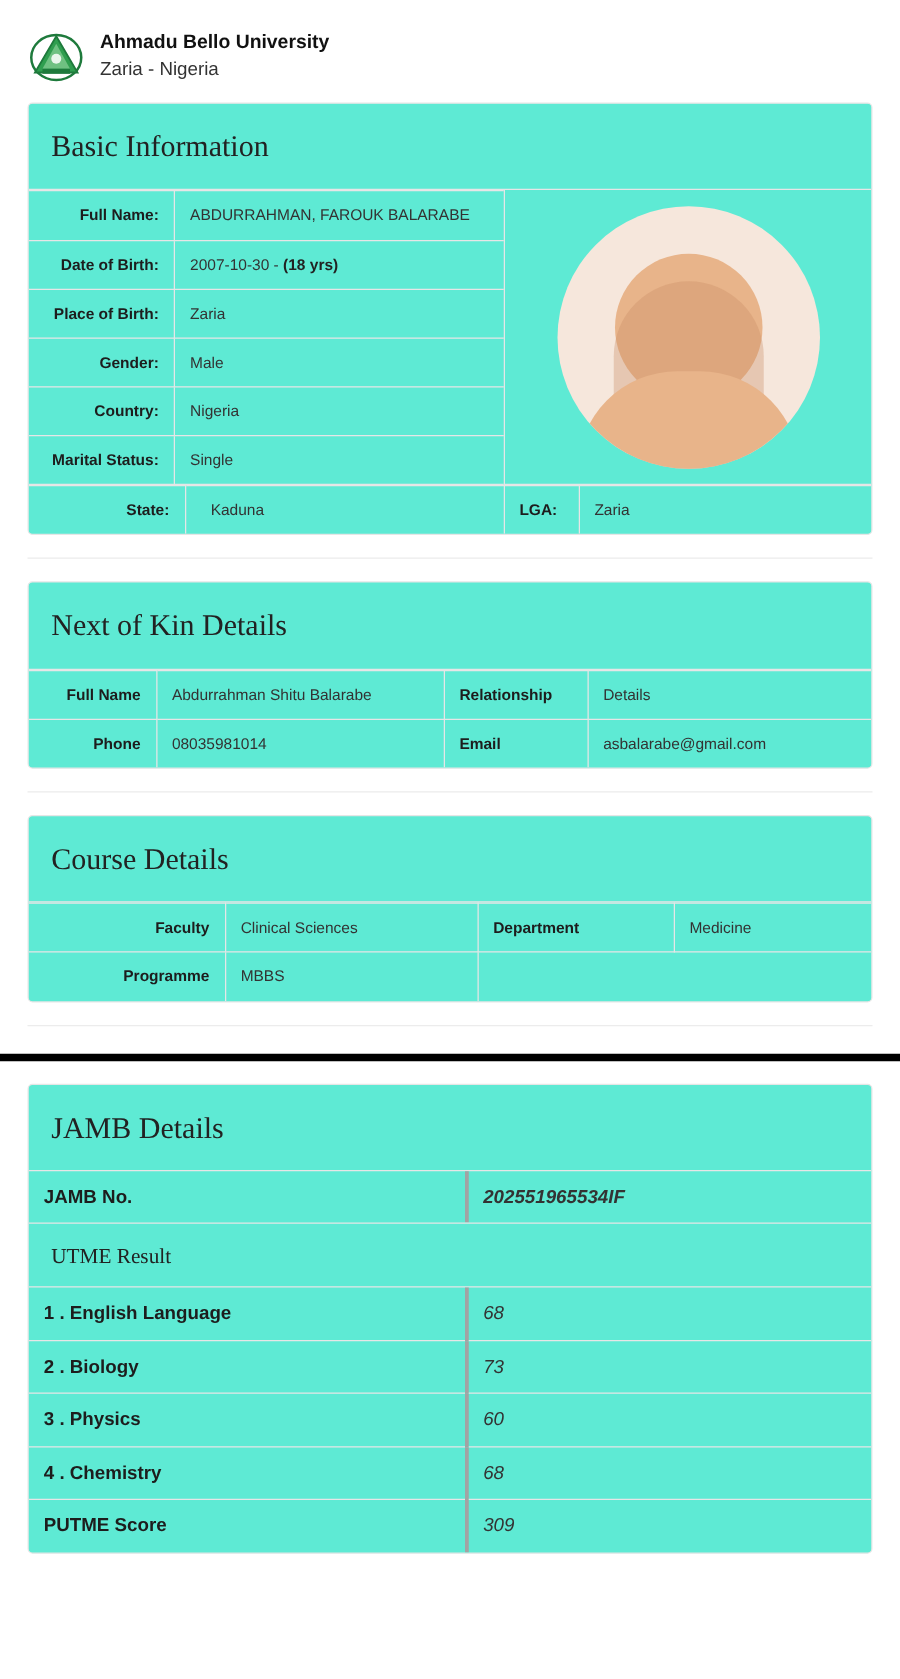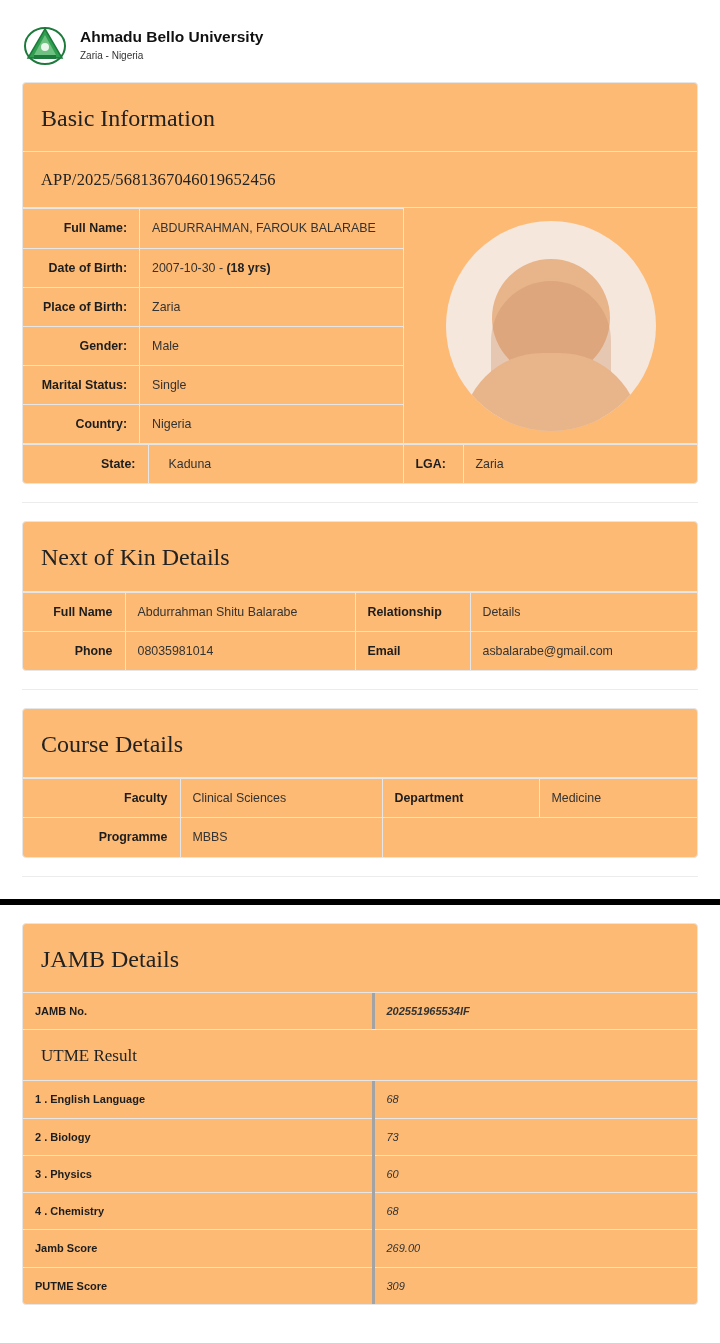--- a/index.html
+++ b/index.html
@@ -35,32 +35,32 @@
     position: relative;
   }
   .header-text { display: flex; flex-direction: column; justify-content: center; }
   .univ-name {
     font-size: 15.5px;
     font-weight: bold;
     color: #111;
     line-height: 1.2;
   }
   .univ-sub {
-    font-size: 10px;
+    font-size: 15px;
     color: #333;
     margin-top: 3px;
     line-height: 1.2;
   }
 
   
   .card {
     margin: 0 22px 18px 22px;
     border: 1px solid #e6e6e6;
     border-radius: 4px;
-    background: #fdba74;
+    background: #5eead4;
     overflow: hidden;
   }
   .card-title {
     font-family: "Liberation Serif", serif;
     font-size: 24px;
     font-weight: normal;
     color: #222;
     padding: 22px 18px 20px 18px;
     border-bottom: 1px solid #e6e6e6;
     line-height: 1.1;
@@ -163,21 +163,21 @@
     background: #000;
     margin: 22px 0 18px 0;
   }
   .thin-sep {
     height: 1px;
     background: #ececec;
     margin: 18px 22px;
   }
 
   
-  table.split { width: 100%; border-collapse: collapse; font-size: 11px; }
+  table.split { width: 100%; border-collapse: collapse; font-size: 15px; }
   table.split td {
     border-top: 1px solid #e6e6e6;
     padding: 11px 12px;
     line-height: 1.3;
   }
   table.split td.k { font-weight: bold; width: 350px; color: #1d1d1d; }
   table.split td.v { color: #333; border-left: 3px solid #a3a3a3; font-style: italic; }
   table.split tr:first-child td { border-top: none; }
 </style>
 </head>
@@ -196,21 +196,20 @@
       </svg>
     </div>
     <div class="header-text">
       <div class="univ-name">Ahmadu Bello University</div>
       <div class="univ-sub">Zaria - Nigeria</div>
     </div>
   </div>
 
   <div class="card">
     <div class="card-title">Basic Information</div>
-    <div class="app-no">APP/2025/5681367046019652456</div>
 
     <div class="basic-wrap">
       <div class="basic-left">
         <table class="data">
           <tbody>
             <tr>
               <td class="lbl">Full Name:</td>
               <td class="val">ABDURRAHMAN, FAROUK BALARABE</td>
             </tr>
             <tr>
@@ -219,26 +218,26 @@
             </tr>
             <tr>
               <td class="lbl">Place of Birth:</td>
               <td class="val">Zaria</td>
             </tr>
             <tr>
               <td class="lbl">Gender:</td>
               <td class="val">Male</td>
             </tr>
             <tr>
+              <td class="lbl">Country:</td>
+              <td class="val">Nigeria</td>
+            </tr>
+            <tr>
               <td class="lbl">Marital Status:</td>
               <td class="val">Single</td>
-            </tr>
-            <tr>
-              <td class="lbl">Country:</td>
-              <td class="val">Nigeria</td>
             </tr>
           </tbody>
         </table>
       </div>
       <div class="basic-right">
         <div class="photo">
           <div class="head"></div>
           <div class="shade"></div>
           <div class="shoulders"></div>
         </div>
@@ -327,24 +326,20 @@
         </tr>
         <tr>
           <td class="k">3 . Physics</td>
           <td class="v">60</td>
         </tr>
         <tr>
           <td class="k">4 . Chemistry</td>
           <td class="v">68</td>
         </tr>
         <tr>
-          <td class="k">Jamb Score</td>
-          <td class="v">269.00</td>
-        </tr>
-        <tr>
           <td class="k">PUTME Score</td>
           <td class="v">309</td>
         </tr>
 
       </tbody>
     </table>
   </div>
 
 </div>
 

